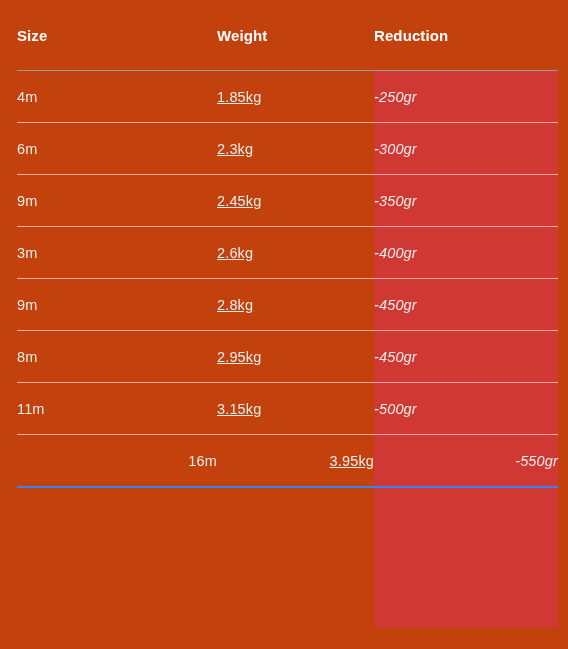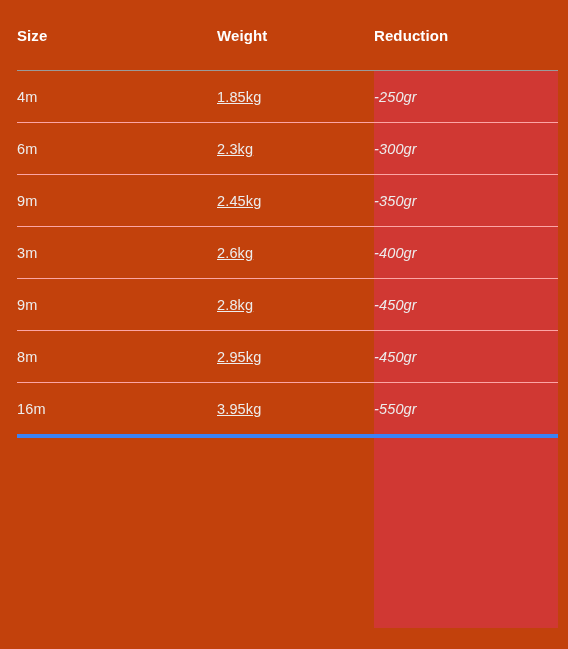--- a/index.html
+++ b/index.html
@@ -70,21 +70,22 @@
   tbody tr.data-row td {
     height: 51px;
     color: #ededed;
     font-size: 14.5px;
     font-weight: normal;
     letter-spacing: 0.15px;
     border-bottom: 1px solid #fca5a5;
   }
 
   tbody tr.data-row:last-child td {
-    border-bottom: 4px solid #3b82f6;
+    border-bottom: 2px solid #3b82f6;
+    text-align: right;
   }
 
   td.cell-size      { padding-left: 16px; }
   td.cell-weight    { padding-left: 17px; text-decoration: underline; }
   td.cell-reduction { padding-left: 18px; color: #ffffff; position: relative; font-style: italic; }
 </style>
 </head>
 <body>
 
 <div class="spec-table-wrap">
@@ -129,20 +130,25 @@
         <td class="cell-size">9m</td>
         <td class="cell-weight">2.8kg</td>
         <td class="cell-reduction">-450gr</td>
       </tr>
       <tr class="data-row">
         <td class="cell-size">8m</td>
         <td class="cell-weight">2.95kg</td>
         <td class="cell-reduction">-450gr</td>
       </tr>
       <tr class="data-row">
+        <td class="cell-size">11m</td>
+        <td class="cell-weight">3.15kg</td>
+        <td class="cell-reduction">-500gr</td>
+      </tr>
+      <tr class="data-row">
         <td class="cell-size">16m</td>
         <td class="cell-weight">3.95kg</td>
         <td class="cell-reduction">-550gr</td>
       </tr>
     </tbody>
   </table>
 
 </div>
 
 </body></html>

